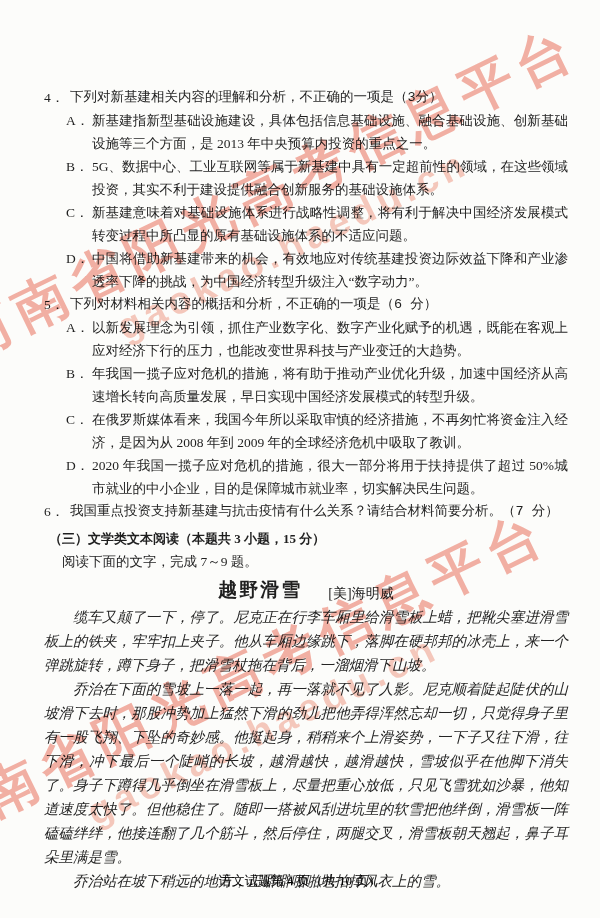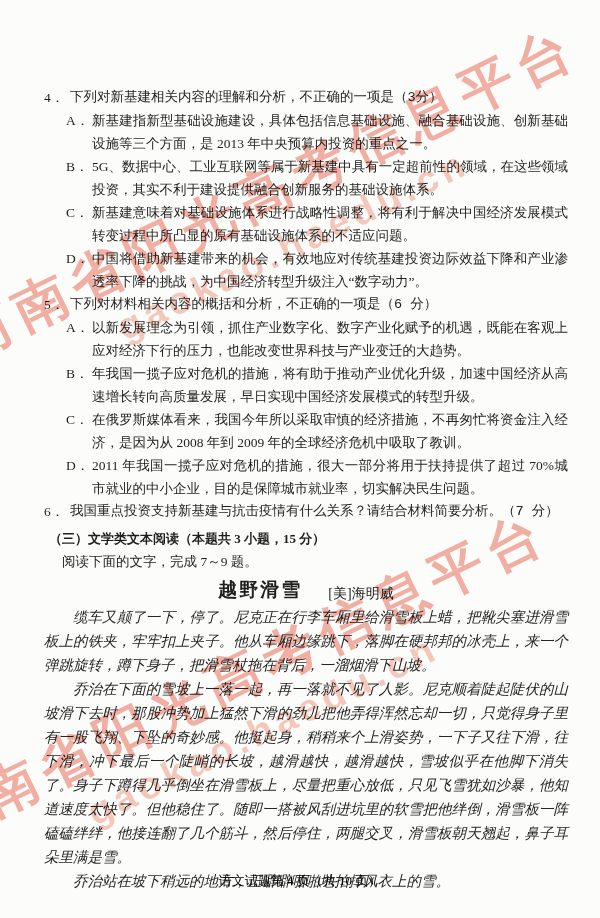--- a/index.html
+++ b/index.html
@@ -101,21 +101,21 @@
       <div class="opt-row">
         <span class="opt-label">B．</span>
         <span class="opt-text">年我国一揽子应对危机的措施，将有助于推动产业优化升级，加速中国经济从高速增长转向高质量发展，早日实现中国经济发展模式的转型升级。</span>
       </div>
       <div class="opt-row">
         <span class="opt-label">C．</span>
         <span class="opt-text">在俄罗斯媒体看来，我国今年所以采取审慎的经济措施，不再匆忙将资金注入经济，是因为从 2008 年到 2009 年的全球经济危机中吸取了教训。</span>
       </div>
       <div class="opt-row">
         <span class="opt-label">D．</span>
-        <span class="opt-text">2011 年我国一揽子应对危机的措施，很大一部分将用于扶持提供了超过 70%城市就业的中小企业，目的是保障城市就业率，切实解决民生问题。</span>
+        <span class="opt-text">2020 年我国一揽子应对危机的措施，很大一部分将用于扶持提供了超过 50%城市就业的中小企业，目的是保障城市就业率，切实解决民生问题。</span>
       </div>
     </div>
 
     <div class="q-row">
       <span class="q-num">6．</span>
       <span class="q-text">我国重点投资支持新基建与抗击疫情有什么关系？请结合材料简要分析。（7 分）</span>
     </div>
 
     <div class="section-heading">（三）文学类文本阅读（本题共 3 小题，15 分）</div>
     <div class="instruction">阅读下面的文字，完成 7～9 题。</div>

